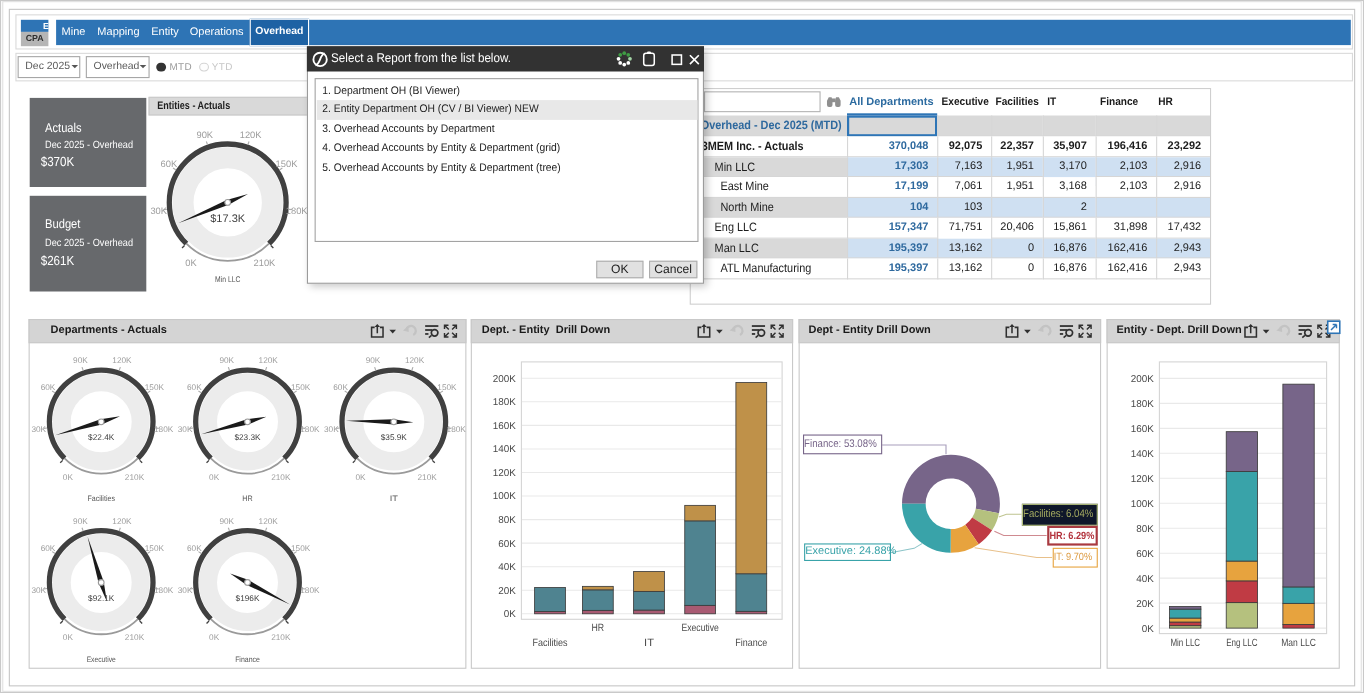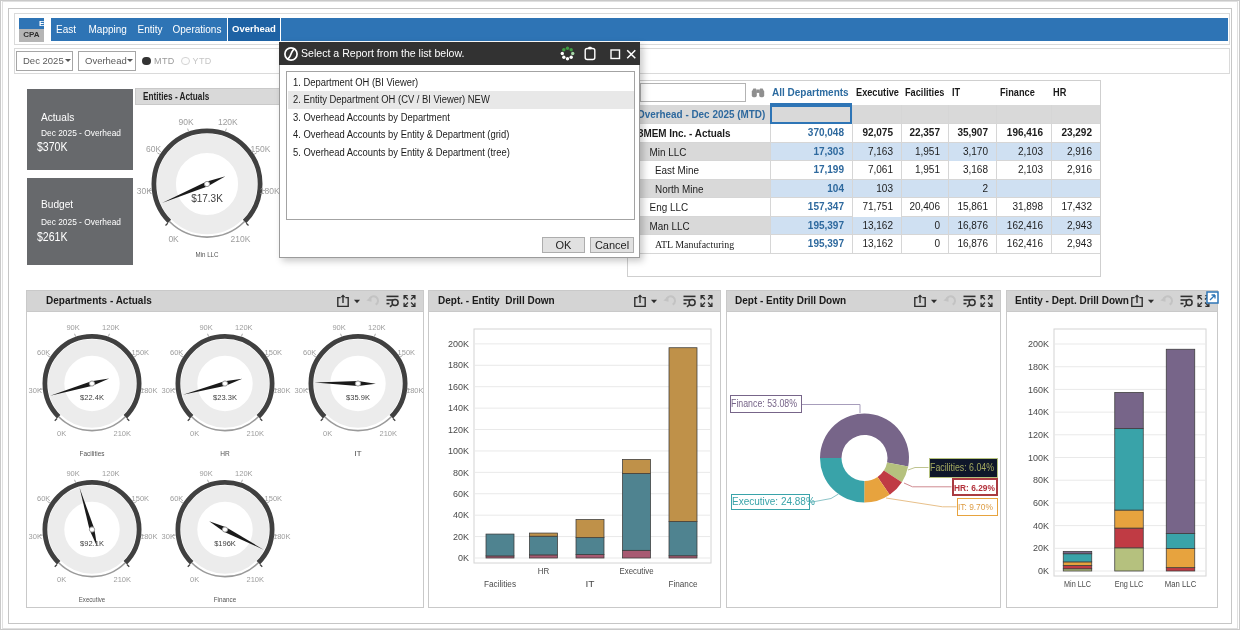--- a/index.html
+++ b/index.html
@@ -13,21 +13,21 @@
 <div class="abs" style="left:0px;top:0px;width:1240px;height:630px;border:1px solid #c9c9c9;"></div>
 <div class="abs" style="left:2px;top:1px;width:1236px;height:628px;border:1px solid #e0e0e0;"></div>
 <div class="abs" style="left:7.5px;top:7.5px;width:1224px;height:616px;border:1px solid #c6c6c6;"></div>
 <div class="abs" style="left:13.5px;top:13px;width:1216px;height:32px;border:1px solid #dadada;background:#fff;"></div>
 <div class="abs" style="left:13.5px;top:48px;width:1216px;height:25.5px;border:1px solid #dadada;background:#fff;"></div>
 
 <div class="abs" style="left:19px;top:17.5px;width:25px;height:11.5px;background:#2e74b5;color:#fff;font-size:8px;font-weight:700;text-align:center;line-height:11.5px;padding-left:20px;">EPM</div>
 <div class="abs" style="left:19px;top:29px;width:25px;height:12.5px;background:#b5b5b5;color:#2f2f2f;font-size:8px;font-weight:700;text-align:center;line-height:12.5px;">CPA</div>
 
 <div class="abs" style="left:51px;top:17.5px;width:1177px;height:23px;background:#2e74b5;"></div>
-<div class="abs" style="left:56px;top:17.5px;height:23px;line-height:23.5px;color:#fff;font-size:10px;">East</div>
+<div class="abs" style="left:56px;top:17.5px;height:23px;line-height:23.5px;color:#fff;font-size:10px;">Mine</div>
     <div class="abs" style="left:88.5px;top:17.5px;height:23px;line-height:23.5px;color:#fff;font-size:10px;">Mapping</div>
     <div class="abs" style="left:137.5px;top:17.5px;height:23px;line-height:23.5px;color:#fff;font-size:10px;">Entity</div>
     <div class="abs" style="left:172.5px;top:17.5px;height:23px;line-height:23.5px;color:#fff;font-size:10px;">Operations</div>
 <div class="abs" style="left:227px;top:17px;width:54px;height:24.5px;background:#1e62a4;border:1.5px solid #ffffff;color:#fff;font-size:9.5px;font-weight:700;text-align:center;line-height:21.5px;">Overhead</div>
 
 <div class="abs" style="left:16px;top:50.5px;width:57px;height:20.5px;border:1px solid #a6a6a6;background:#fff;font-size:9.5px;color:#5a5a5a;line-height:18.5px;padding-left:6px;"><span class="sx90">Dec 2025</span></div>
 <div class="abs" style="left:65px;top:58.5px;width:0;height:0;border-left:3px solid transparent;border-right:3px solid transparent;border-top:3.5px solid #555;"></div>
 <div class="abs" style="left:78px;top:50.5px;width:58px;height:20.5px;border:1px solid #a6a6a6;background:#fff;font-size:9.5px;color:#5a5a5a;line-height:18.5px;padding-left:6px;"><span class="sx90">Overhead</span></div>
 <div class="abs" style="left:127px;top:58.5px;width:0;height:0;border-left:3px solid transparent;border-right:3px solid transparent;border-top:3.5px solid #555;"></div>
 <div class="abs" style="left:142px;top:56.5px;width:8.5px;height:8.5px;border-radius:50%;background:#333;"></div>
@@ -89,21 +89,21 @@
     <div style="position:absolute;left:948px;top:198px;width:48px;height:18.5px;background:#ffffff;border-bottom:1px solid #d6d6d6;border-left:1px solid #d6d6d6;font-size:10px;font-weight:400;color:#1c1c1c;line-height:18.5px;text-align:right;padding-right:8px;">15,861</div>
     <div style="position:absolute;left:996px;top:198px;width:55px;height:18.5px;background:#ffffff;border-bottom:1px solid #d6d6d6;border-left:1px solid #d6d6d6;font-size:10px;font-weight:400;color:#1c1c1c;line-height:18.5px;text-align:right;padding-right:8px;">31,898</div>
     <div style="position:absolute;left:1051px;top:198px;width:49px;height:18.5px;background:#ffffff;border-bottom:1px solid #d6d6d6;border-left:1px solid #d6d6d6;font-size:10px;font-weight:400;color:#1c1c1c;line-height:18.5px;text-align:right;padding-right:8px;">17,432</div>
 <div style="position:absolute;left:637px;top:216.5px;width:133px;height:18.5px;background:#d9d9d9;border-bottom:1px solid #d6d6d6;font-size:11px;font-weight:400;color:#1c1c1c;line-height:18.5px;white-space:nowrap;overflow:hidden;"><span style="display:inline-block;transform:scaleX(0.9);transform-origin:0 50%;padding-left:14px;">Man LLC</span></div>
     <div style="position:absolute;left:770px;top:216.5px;width:82px;height:18.5px;background:#cfe0f2;border-bottom:1px solid #d6d6d6;border-left:1px solid #d6d6d6;font-size:10px;font-weight:700;color:#2e699e;line-height:18.5px;text-align:right;padding-right:8px;">195,397</div>
     <div style="position:absolute;left:852px;top:216.5px;width:49px;height:18.5px;background:#cfe0f2;border-bottom:1px solid #d6d6d6;border-left:1px solid #d6d6d6;font-size:10px;font-weight:400;color:#1c1c1c;line-height:18.5px;text-align:right;padding-right:8px;">13,162</div>
     <div style="position:absolute;left:901px;top:216.5px;width:47px;height:18.5px;background:#cfe0f2;border-bottom:1px solid #d6d6d6;border-left:1px solid #d6d6d6;font-size:10px;font-weight:400;color:#1c1c1c;line-height:18.5px;text-align:right;padding-right:8px;">0</div>
     <div style="position:absolute;left:948px;top:216.5px;width:48px;height:18.5px;background:#cfe0f2;border-bottom:1px solid #d6d6d6;border-left:1px solid #d6d6d6;font-size:10px;font-weight:400;color:#1c1c1c;line-height:18.5px;text-align:right;padding-right:8px;">16,876</div>
     <div style="position:absolute;left:996px;top:216.5px;width:55px;height:18.5px;background:#cfe0f2;border-bottom:1px solid #d6d6d6;border-left:1px solid #d6d6d6;font-size:10px;font-weight:400;color:#1c1c1c;line-height:18.5px;text-align:right;padding-right:8px;">162,416</div>
     <div style="position:absolute;left:1051px;top:216.5px;width:49px;height:18.5px;background:#cfe0f2;border-bottom:1px solid #d6d6d6;border-left:1px solid #d6d6d6;font-size:10px;font-weight:400;color:#1c1c1c;line-height:18.5px;text-align:right;padding-right:8px;">2,943</div>
-<div style="position:absolute;left:637px;top:235px;width:133px;height:18.5px;background:#ffffff;border-bottom:1px solid #d6d6d6;font-size:11px;font-weight:400;color:#1c1c1c;line-height:18.5px;white-space:nowrap;overflow:hidden;font-family:Liberation Serif, serif;"><span style="display:inline-block;transform:scaleX(0.9);transform-origin:0 50%;padding-left:20px;">ATL Manufacturing</span></div>
+<div style="position:absolute;left:637px;top:235px;width:133px;height:18.5px;background:#ffffff;border-bottom:1px solid #d6d6d6;font-size:11px;font-weight:400;color:#1c1c1c;line-height:18.5px;white-space:nowrap;overflow:hidden;"><span style="display:inline-block;transform:scaleX(0.9);transform-origin:0 50%;padding-left:20px;">ATL Manufacturing</span></div>
     <div style="position:absolute;left:770px;top:235px;width:82px;height:18.5px;background:#ffffff;border-bottom:1px solid #d6d6d6;border-left:1px solid #d6d6d6;font-size:10px;font-weight:700;color:#2e699e;line-height:18.5px;text-align:right;padding-right:8px;">195,397</div>
     <div style="position:absolute;left:852px;top:235px;width:49px;height:18.5px;background:#ffffff;border-bottom:1px solid #d6d6d6;border-left:1px solid #d6d6d6;font-size:10px;font-weight:400;color:#1c1c1c;line-height:18.5px;text-align:right;padding-right:8px;">13,162</div>
     <div style="position:absolute;left:901px;top:235px;width:47px;height:18.5px;background:#ffffff;border-bottom:1px solid #d6d6d6;border-left:1px solid #d6d6d6;font-size:10px;font-weight:400;color:#1c1c1c;line-height:18.5px;text-align:right;padding-right:8px;">0</div>
     <div style="position:absolute;left:948px;top:235px;width:48px;height:18.5px;background:#ffffff;border-bottom:1px solid #d6d6d6;border-left:1px solid #d6d6d6;font-size:10px;font-weight:400;color:#1c1c1c;line-height:18.5px;text-align:right;padding-right:8px;">16,876</div>
     <div style="position:absolute;left:996px;top:235px;width:55px;height:18.5px;background:#ffffff;border-bottom:1px solid #d6d6d6;border-left:1px solid #d6d6d6;font-size:10px;font-weight:400;color:#1c1c1c;line-height:18.5px;text-align:right;padding-right:8px;">162,416</div>
     <div style="position:absolute;left:1051px;top:235px;width:49px;height:18.5px;background:#ffffff;border-bottom:1px solid #d6d6d6;border-left:1px solid #d6d6d6;font-size:10px;font-weight:400;color:#1c1c1c;line-height:18.5px;text-align:right;padding-right:8px;">2,943</div>
 <div class="abs" style="left:640px;top:82.5px;width:106px;height:19px;border:1px solid #b3b3b3;background:#fff;"></div>
 <svg class="abs" style="left:749px;top:84px;" width="20" height="18" viewBox="0 0 20 18">
   <path d="M 4.4 4.5 L 7 4.5 L 7.8 7.5 L 7.8 11.5 A 1.8 1.8 0 0 1 6 13.3 L 4.6 13.3 A 1.8 1.8 0 0 1 2.8 11.5 L 2.8 7.5 Z" fill="#8f8f8f"></path>
   <path d="M 13.6 4.5 L 11 4.5 L 10.2 7.5 L 10.2 11.5 A 1.8 1.8 0 0 0 12 13.3 L 13.4 13.3 A 1.8 1.8 0 0 0 15.2 11.5 L 15.2 7.5 Z" fill="#8f8f8f"></path>

